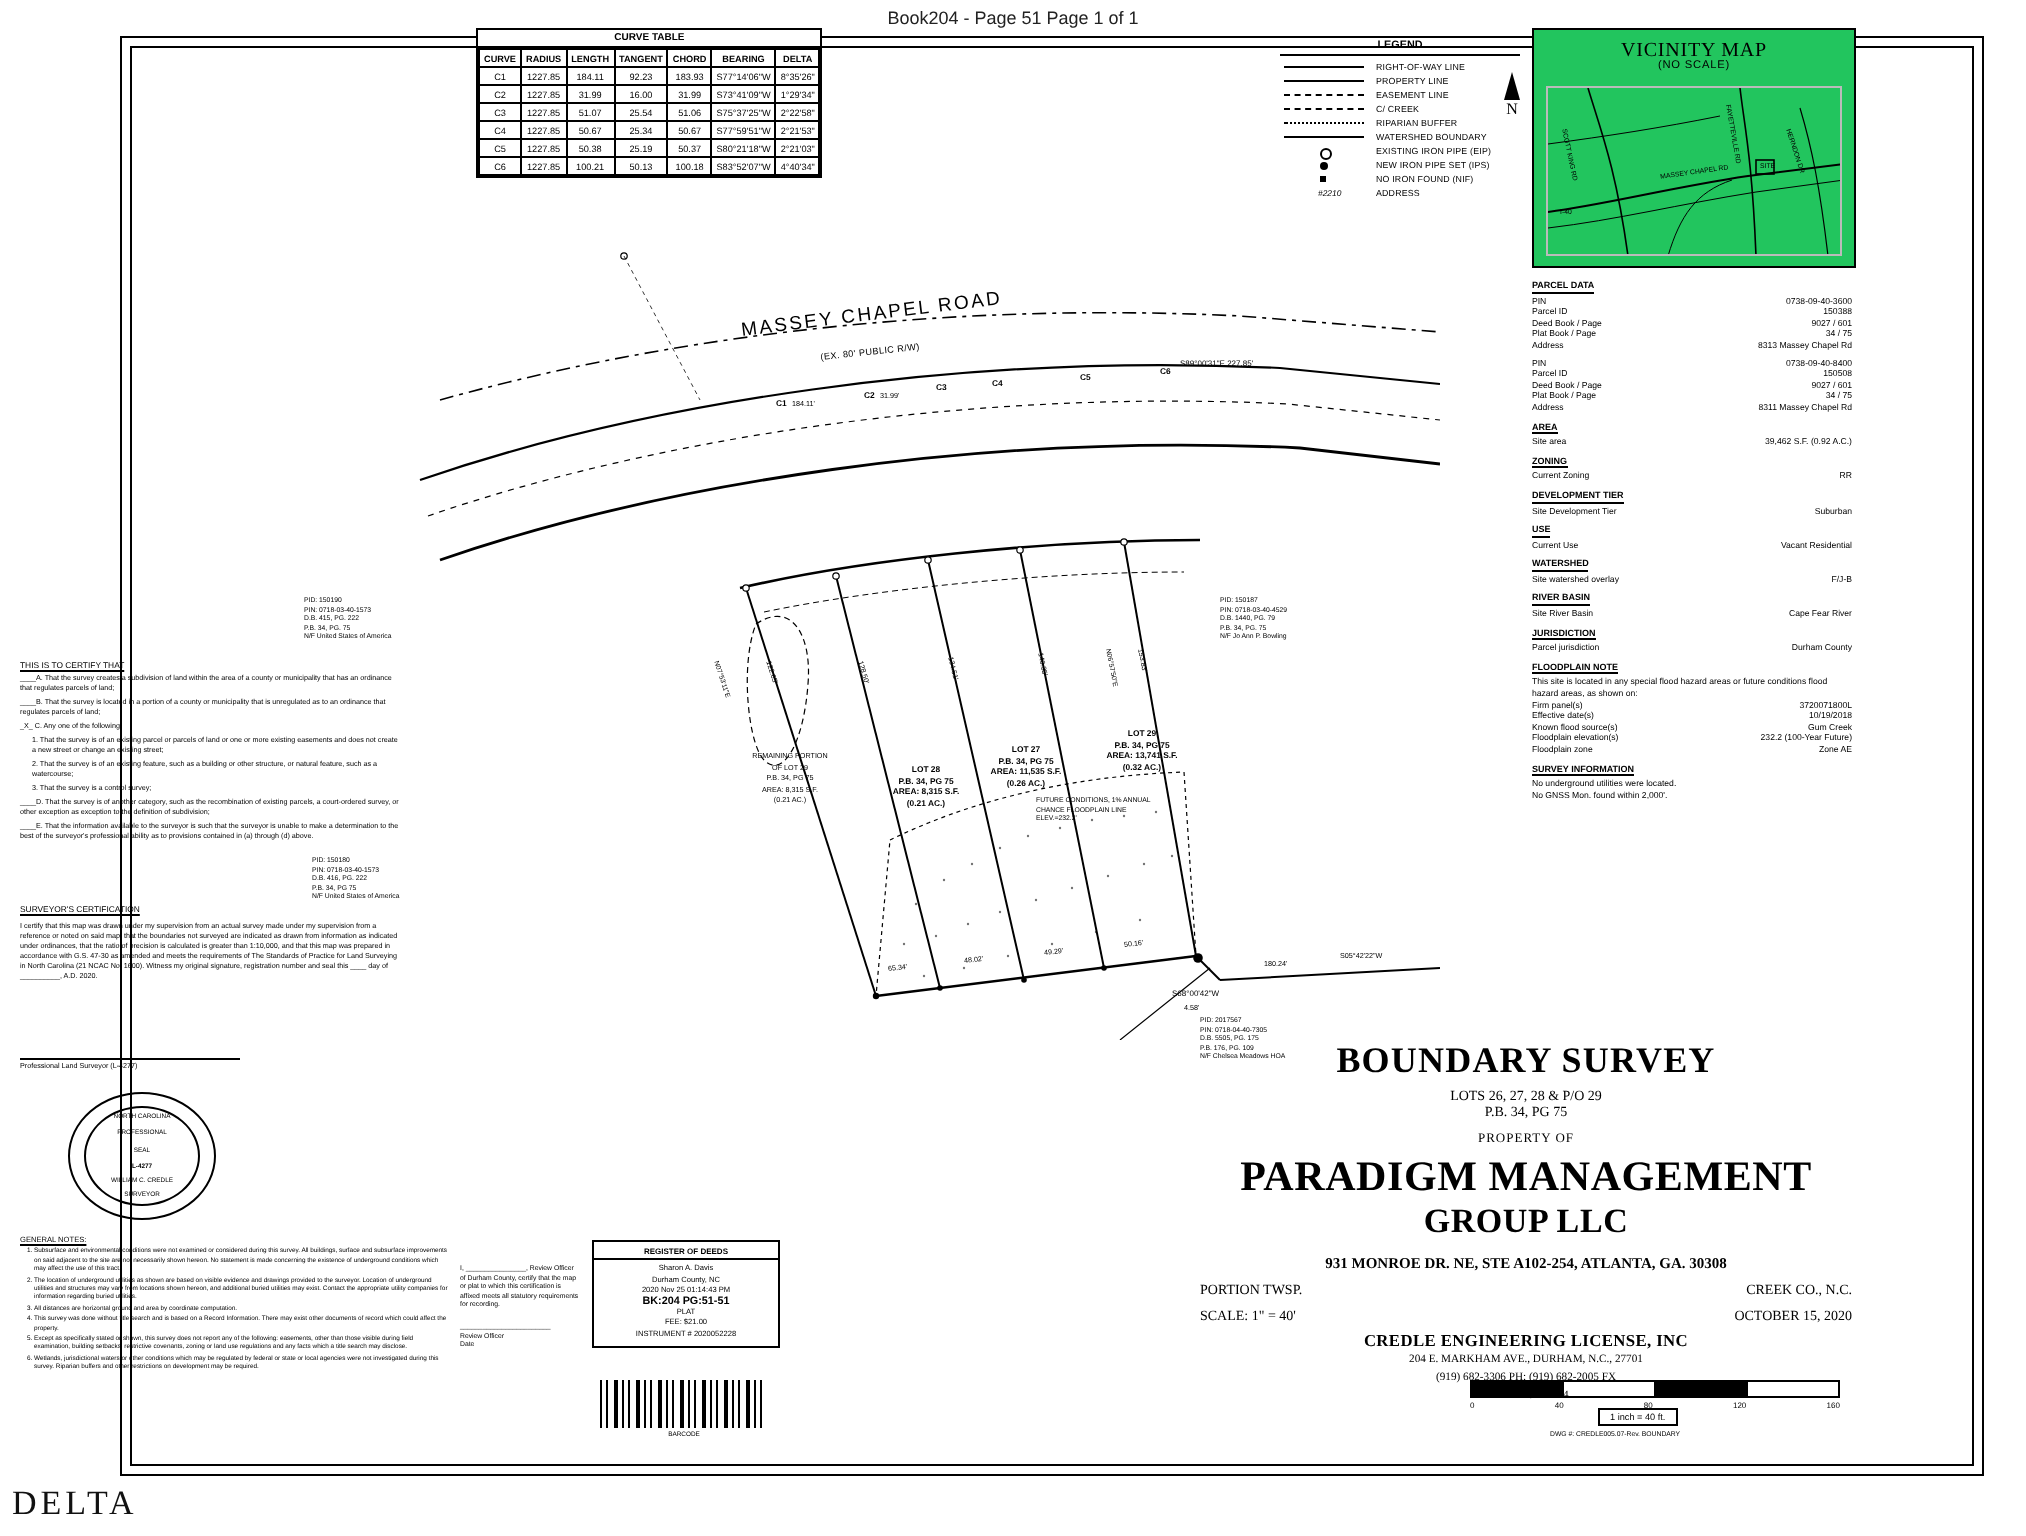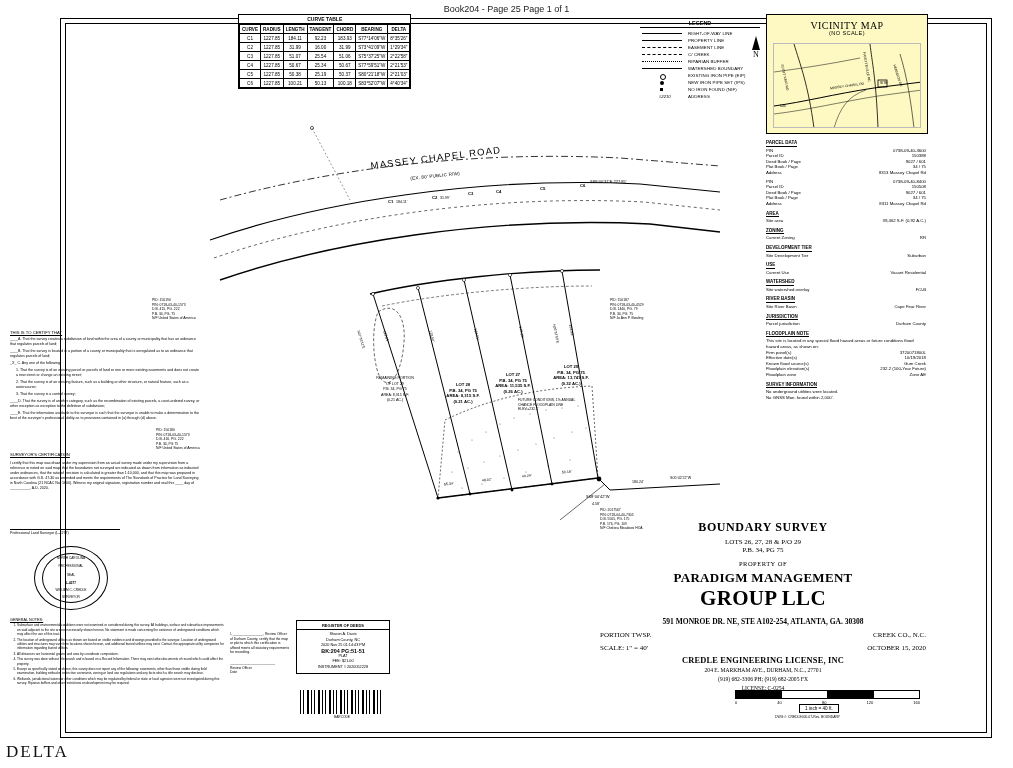--- a/index.html
+++ b/index.html
@@ -27,43 +27,43 @@
   .ln.dash{border-top:0.9px dashed #000;}
   .ln.dot{border-top:0.9px dotted #000;}
   .ln.thick{border-top:1.8px solid #000;}
   .ln.dashdot{border-top:0.9px dashed #000;}
   .cir{position:absolute;left:20px;top:1.6px;width:4px;height:4px;border:0.7px solid #000;border-radius:50%;}
   .cirf{position:absolute;left:20px;top:1.6px;width:4px;height:4px;background:#000;border-radius:50%;}
   .sqf{position:absolute;left:20px;top:1.8px;width:3.4px;height:3.4px;background:#000;}
   .nif{position:absolute;left:19px;top:0.6px;font-size:5px;}
 
   
-  .vicinity{position:absolute;left:766px;top:14px;width:160px;height:118px;border:1px solid #000;background:#fef9c3;}
+  .vicinity{position:absolute;left:766px;top:14px;width:160px;height:118px;border:1px solid #000;background:#22c55e;}
   .vicinity .vtitle{font-family:"Liberation Serif",serif;font-size:10px;text-align:center;padding-top:5px;letter-spacing:.4px;}
   .vicinity .vsub{font-size:5.6px;text-align:center;letter-spacing:.4px;margin-top:-1px;}
   .vicinity .vmap{position:absolute;left:6px;top:28px;right:6px;bottom:5px;border:0.6px solid #bbb;overflow:hidden;}
   .vlabel{position:absolute;font-size:3.4px;}
 
   
   .datapanel{position:absolute;left:766px;top:140px;width:160px;font-size:4.3px;line-height:5.6px;}
   .datapanel .blk{margin-bottom:4px;}
   .datapanel .bt{font-weight:bold;font-size:4.5px;border-bottom:0.5px solid #000;display:inline-block;margin-bottom:1px;}
   .datapanel .kv{display:flex;justify-content:space-between;}
   .datapanel .kv .k{white-space:nowrap;}
   .datapanel .kv .v{white-space:nowrap;text-align:right;}
   .datapanel p{margin:0;}
 
   
   .titleblock{position:absolute;left:600px;top:520px;width:326px;text-align:center;font-family:"Liberation Serif",serif;}
-  .tb1{font-size:12px;font-weight:bold;letter-spacing:.6px;}
+  .tb1{font-size:18px;font-weight:bold;letter-spacing:.6px;}
   .tb2{font-size:7px;margin-top:3px;}
   .tb3{font-size:7px;}
   .tb4{font-size:6.5px;margin-top:6px;letter-spacing:.5px;}
-  .tb5{font-size:13px;font-weight:bold;margin-top:3px;letter-spacing:.3px;font-family:Liberation Serif, serif;}
-  .tb6{font-size:21px;font-weight:bold;letter-spacing:.3px;text-align:center;}
+  .tb5{font-size:21px;font-weight:bold;margin-top:3px;letter-spacing:.3px;font-family:Liberation Serif, serif;}
+  .tb6{font-size:17px;font-weight:bold;letter-spacing:.3px;text-align:center;}
   .tb7{font-size:7.5px;margin-top:6px;font-weight:bold;}
   .tbrow{display:flex;justify-content:space-between;margin-top:5px;font-size:7px;}
   .tb8{font-size:8.4px;font-weight:bold;margin-top:4px;letter-spacing:.2px;}
   .tb9{font-size:5.6px;margin-top:2px;line-height:7px;}
 
   
   .scalebar{position:absolute;left:735px;top:690px;width:185px;}
   .sb-bars{display:flex;height:7px;border:0.7px solid #000;}
   .sb-bars div{flex:1;border-right:0.5px solid #000;}
   .sb-bars div:last-child{border-right:none;}
@@ -110,21 +110,21 @@
   .rot{transform-origin:left top;}
   .northwrap{position:absolute;left:745px;top:36px;width:22px;text-align:center;}
   .northwrap .n{font-size:8px;font-family:"Liberation Serif",serif;}
   .arrow{width:0;height:0;border-left:4px solid transparent;border-right:4px solid transparent;border-bottom:14px solid #000;margin:0 auto;}
 </style>
 </head>
 <body>
 
 <div class="page">
 
-  <div class="hdr">Book204 - Page 25  Page 1 of 1</div>
+  <div class="hdr">Book204 - Page 51  Page 1 of 1</div>
 
   <div class="sheet">
     <div class="sheet-inner"></div>
   </div>
 
   <div class="tms">DELTA</div>
 
   <div class="curve-table">
     <table>
       <caption>CURVE TABLE</caption>
@@ -662,21 +662,21 @@
   <div class="barcode"></div>
   <div class="barcode-lbl">BARCODE</div>
 
   <div class="titleblock">
     <div class="tb1">BOUNDARY SURVEY</div>
     <div class="tb2">LOTS 26, 27, 28 &amp; P/O 29</div>
     <div class="tb3">P.B. 34, PG 75</div>
     <div class="tb4">PROPERTY OF</div>
     <div class="tb5">PARADIGM MANAGEMENT</div>
     <div class="tb6">GROUP LLC</div>
-    <div class="tb7">591 MONROE DR. NE, STE A102-254, ATLANTA, GA. 30308</div>
+    <div class="tb7">931 MONROE DR. NE, STE A102-254, ATLANTA, GA. 30308</div>
     <div class="tbrow">
       <span>PORTION TWSP.</span>
       <span>CREEK CO., N.C.</span>
     </div>
     <div class="tbrow">
       <span>SCALE: 1" = 40'</span>
       <span>OCTOBER 15, 2020</span>
     </div>
     <div class="tb8">CREDLE ENGINEERING LICENSE, INC</div>
     <div class="tb9">204 E. MARKHAM AVE., DURHAM, N.C., 27701</div>

